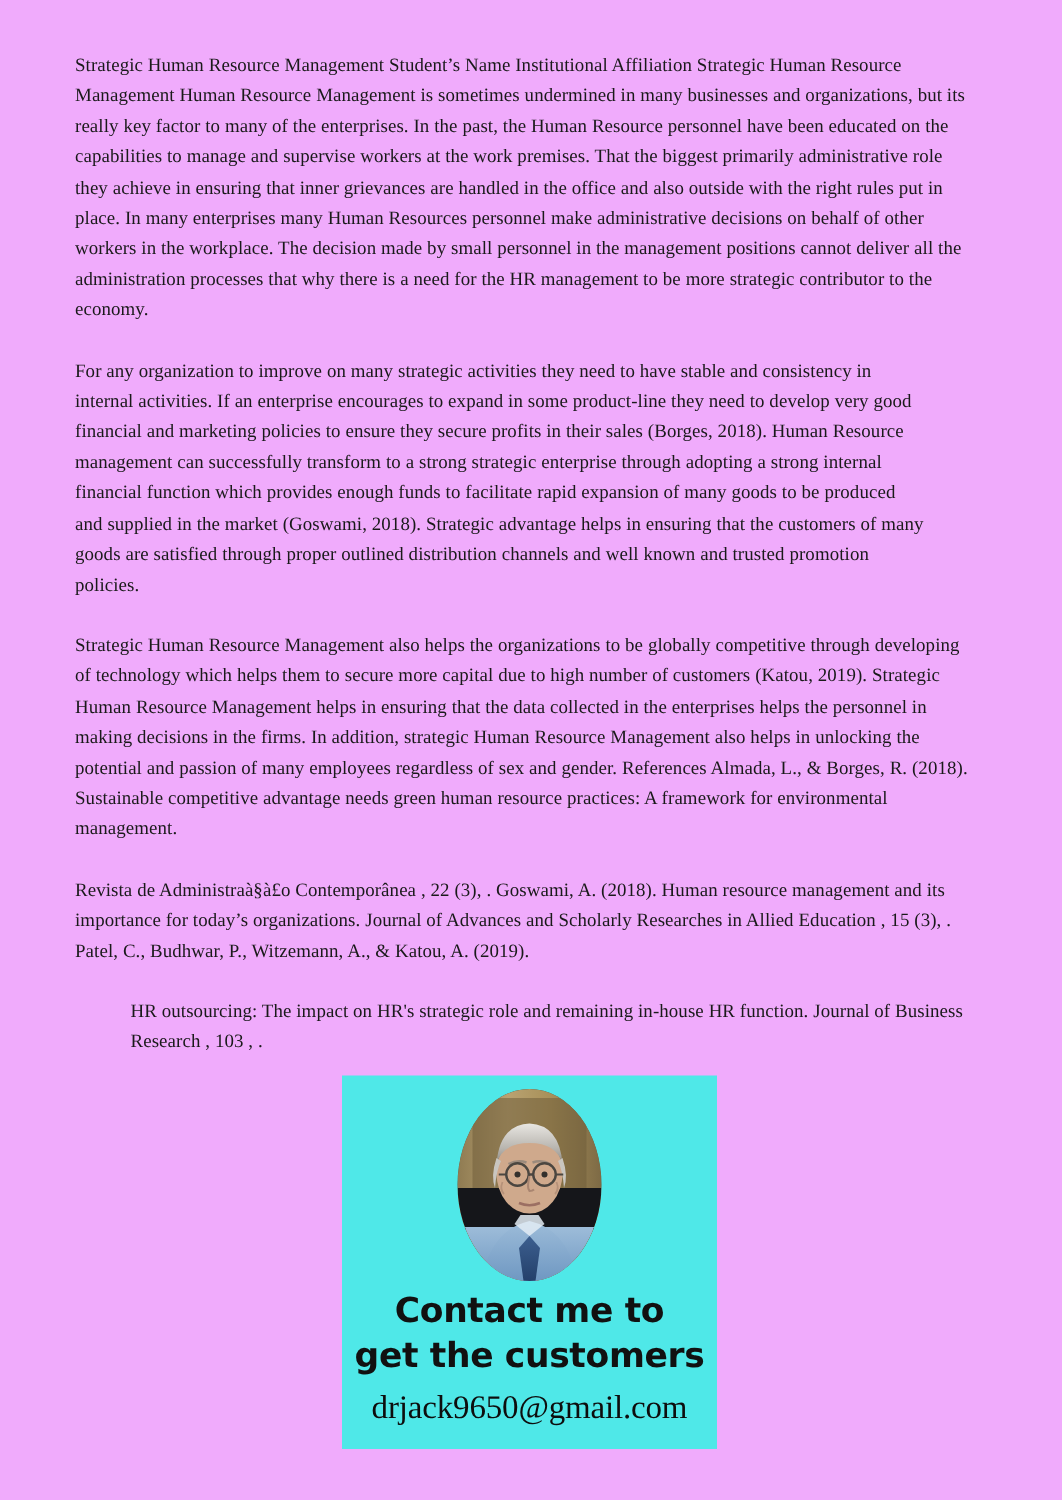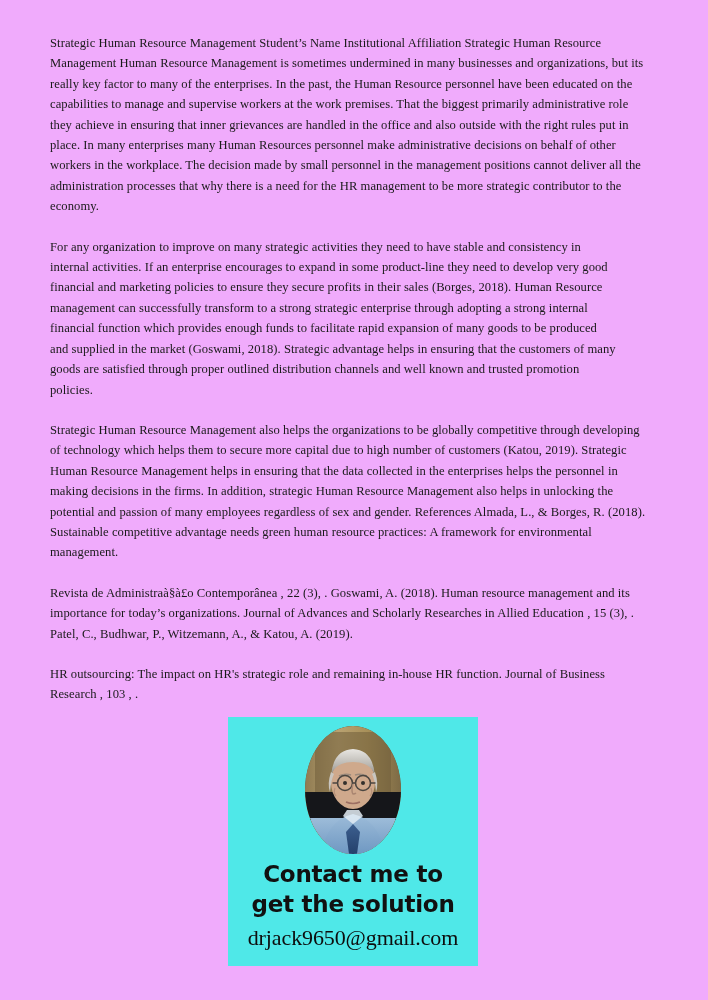--- a/index.html
+++ b/index.html
@@ -40,21 +40,21 @@
     color: #1a1a1a;
     text-align: left;
     margin: 0 0 20px 0;
     letter-spacing: 0.005em;
   }
   .para:last-child { margin-bottom: 0; }
 
   
   .para.wide { width: 600px; }
   .para.narrow { width: 568px; }
-  .para.mid { width: 596px; }
+  .para.mid { width: 596px; margin-left: 37px; }
 
   
   #promo-overlay {
     position: absolute;
     left: 228px;
     top: 717px;
     width: 250px;
     height: 249px;
     background: #4FE8E8;
     overflow: hidden;
@@ -173,19 +173,19 @@
             <path d="M41 76 q7 3 14 0" stroke="#9c6f63" stroke-width="1.7" fill="none"></path>
             <path d="M30 62 q-2 5 1 8" stroke="#b59179" stroke-width="1.2" fill="none"></path>
             <path d="M66 62 q2 5 -1 8" stroke="#b59179" stroke-width="1.2" fill="none"></path>
           </g>
         </svg>
       </div>
     </div>
 
     <div class="promo-text-block">
       <div class="promo-line">Contact me to</div>
-      <div class="promo-line">get the solution</div>
+      <div class="promo-line">get the customers</div>
       <div class="promo-email">drjack9650@gmail.com</div>
     </div>
 
   </div>
 
 </div>
 
 </body></html>

